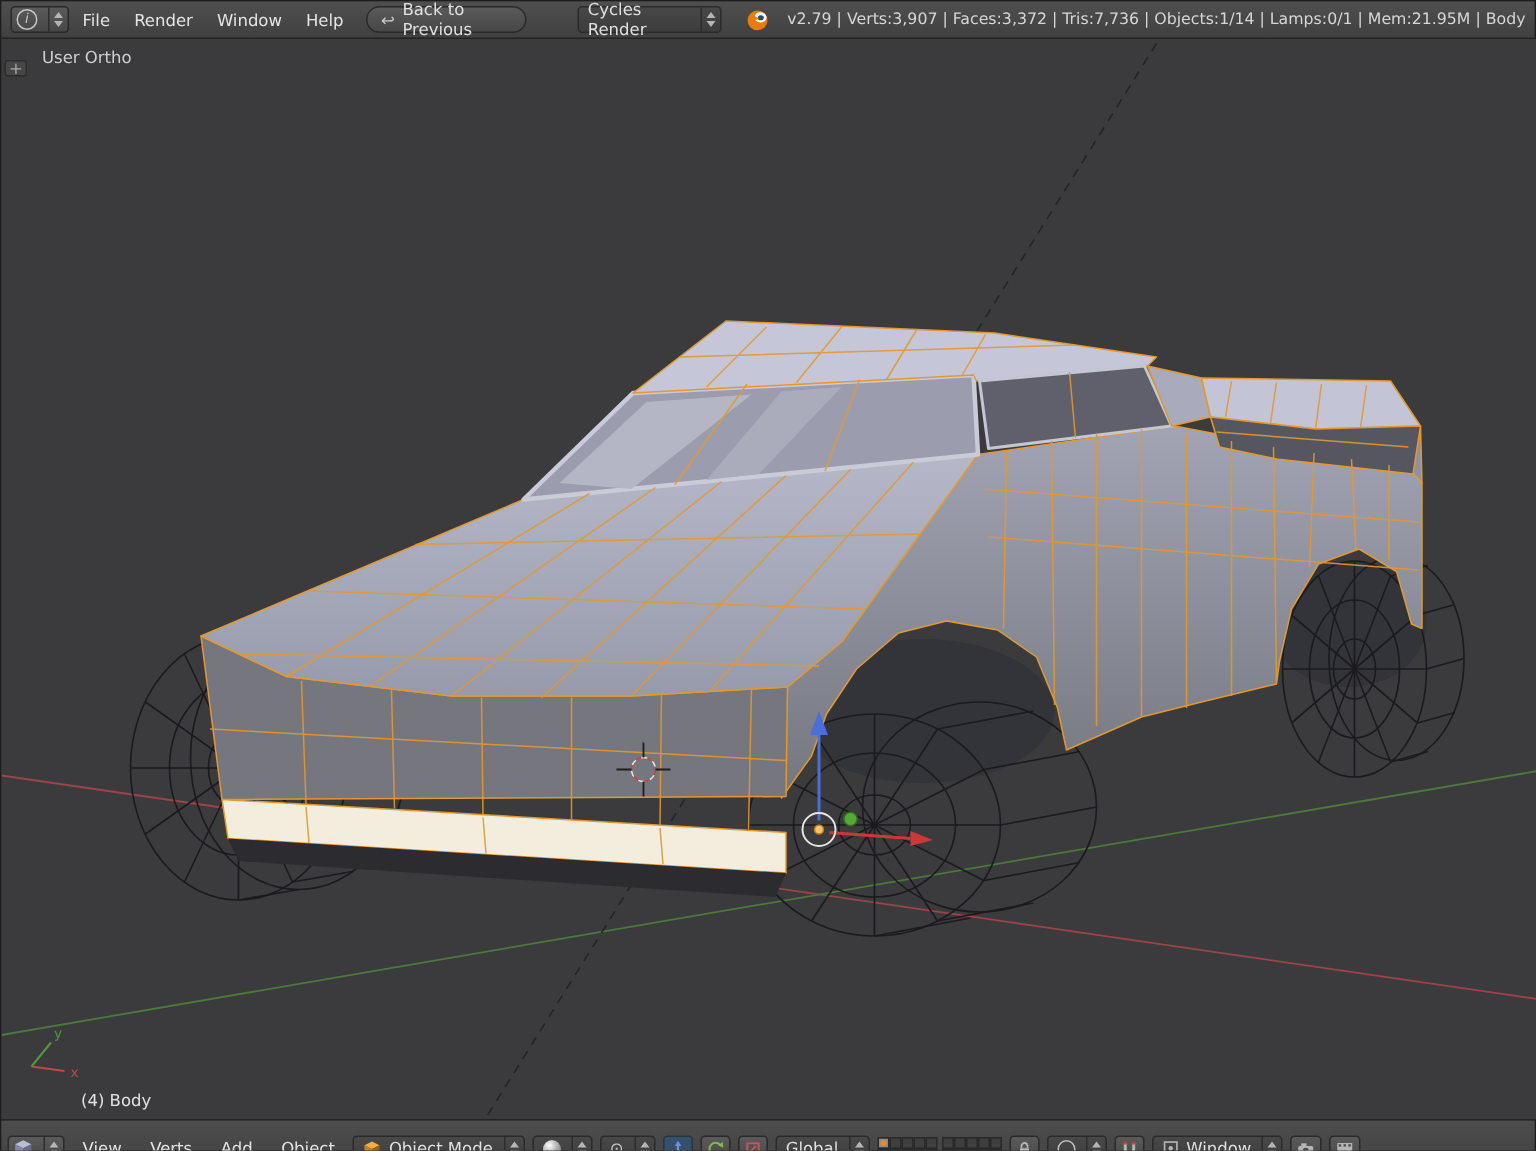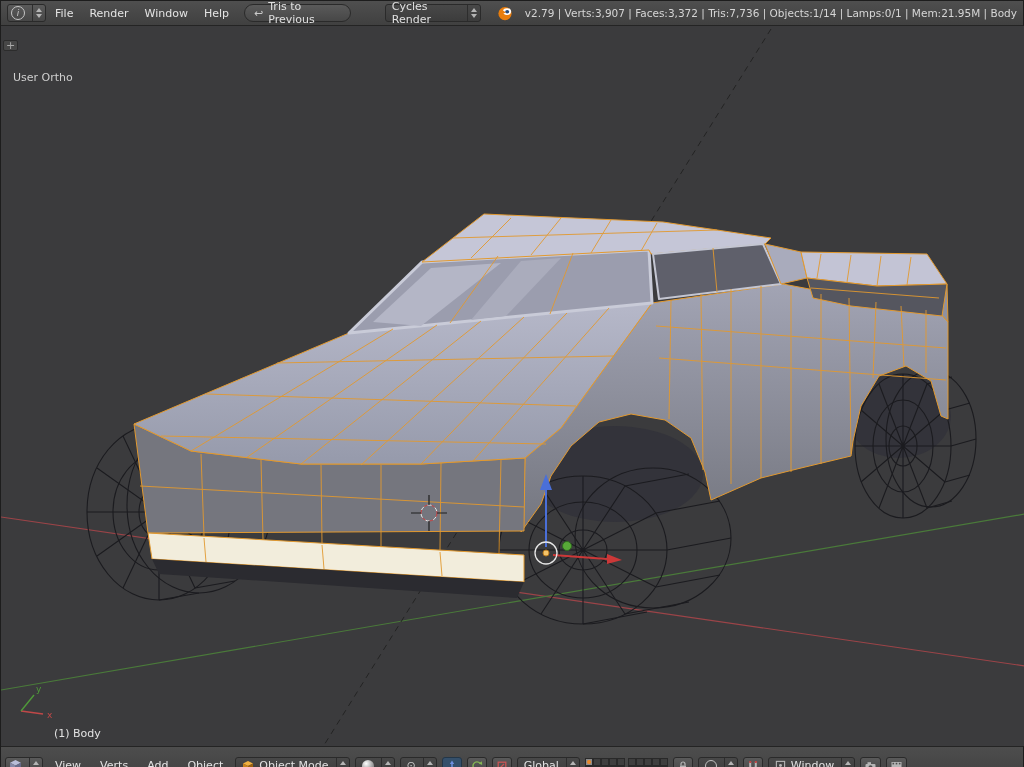--- a/index.html
+++ b/index.html
@@ -29,21 +29,21 @@
 
   
   .layers{display:flex;gap:3px;align-items:center;}
   .lhalf{display:grid;grid-template-columns:repeat(5,8px);grid-auto-rows:8px;}
   .lcell{width:8px;height:8px;background:#3e3e3e;border:1px solid #292929;box-sizing:border-box;}
   .lcell.active{background:radial-gradient(circle,#e8892b 0 1.5px,#8a8a8a 2.5px);}
 
   
   .viewport{position:absolute;top:25px;left:0;width:1024px;height:720px;background:#3b3b3d;overflow:hidden;}
   .viewport svg{position:absolute;top:0;left:0;}
-  .view-label{position:absolute;top:6px;left:12px;font-size:11px;color:#cfcfcf;margin-top:39px;}
+  .view-label{position:absolute;top:6px;left:27px;font-size:11px;color:#cfcfcf;}
   .obj-label{position:absolute;bottom:6px;left:53px;font-size:11px;color:#e2e2e2;}
   .expand-icon{position:absolute;top:14px;left:2px;font-size:11px;color:#a8a8a8;background:#474747;border:1px solid #2c2c2c;border-radius:2px;line-height:9px;padding:0 2px;}
 </style>
 </head>
 <body>
 
 <div class="app">
 
   <header class="topbar">
     <div class="icon-btn">
@@ -52,21 +52,21 @@
           <span class="tri-up"></span>
           <span class="tri-down"></span>
         </span>
     </div>
     <span class="menu-item">File</span>
     <span class="menu-item">Render</span>
     <span class="menu-item">Window</span>
     <span class="menu-item">Help</span>
     <div class="btn pill" style="margin-left:6px;">
       <span class="glyph">↩</span>
-      <span>Tris to Previous</span>
+      <span>Back to Previous</span>
     </div>
     <div class="dropdown" style="margin-left:32px;min-width:96px;">
       <span>Cycles Render</span>
       <span class="stepper" style="margin-left:auto;">
           <span class="tri-up"></span>
           <span class="tri-down"></span>
         </span>
     </div>
     <span style="margin-left:14px;display:flex;">
       <svg width="16" height="16" viewBox="0 0 16 16">
@@ -187,21 +187,21 @@
 
       <g font-size="9">
         <line x1="20" y1="685" x2="42" y2="688" stroke="#c04848" stroke-width="1.4"></line>
         <line x1="20" y1="685" x2="33" y2="669" stroke="#4f9a3a" stroke-width="1.4"></line>
         <text x="46" y="692" fill="#c04848">x</text>
         <text x="35" y="666" fill="#4f9a3a">y</text>
       </g>
     </svg>
 
     <span class="view-label">User Ortho</span>
-    <span class="obj-label">(1) Body</span>
+    <span class="obj-label">(4) Body</span>
     <span class="expand-icon">+</span>
   </div>
 
   <footer class="bottombar">
     <div class="icon-btn">
       <svg width="13" height="13" viewBox="0 0 12 12">
         <polygon points="6,1 11,3.5 6,6 1,3.5" fill="#b8bdd8"></polygon>
         <polygon points="1,3.5 6,6 6,11 1,8.5" fill="#8489a8"></polygon>
         <polygon points="6,6 11,3.5 11,8.5 6,11" fill="#676c8c"></polygon>
       </svg>

